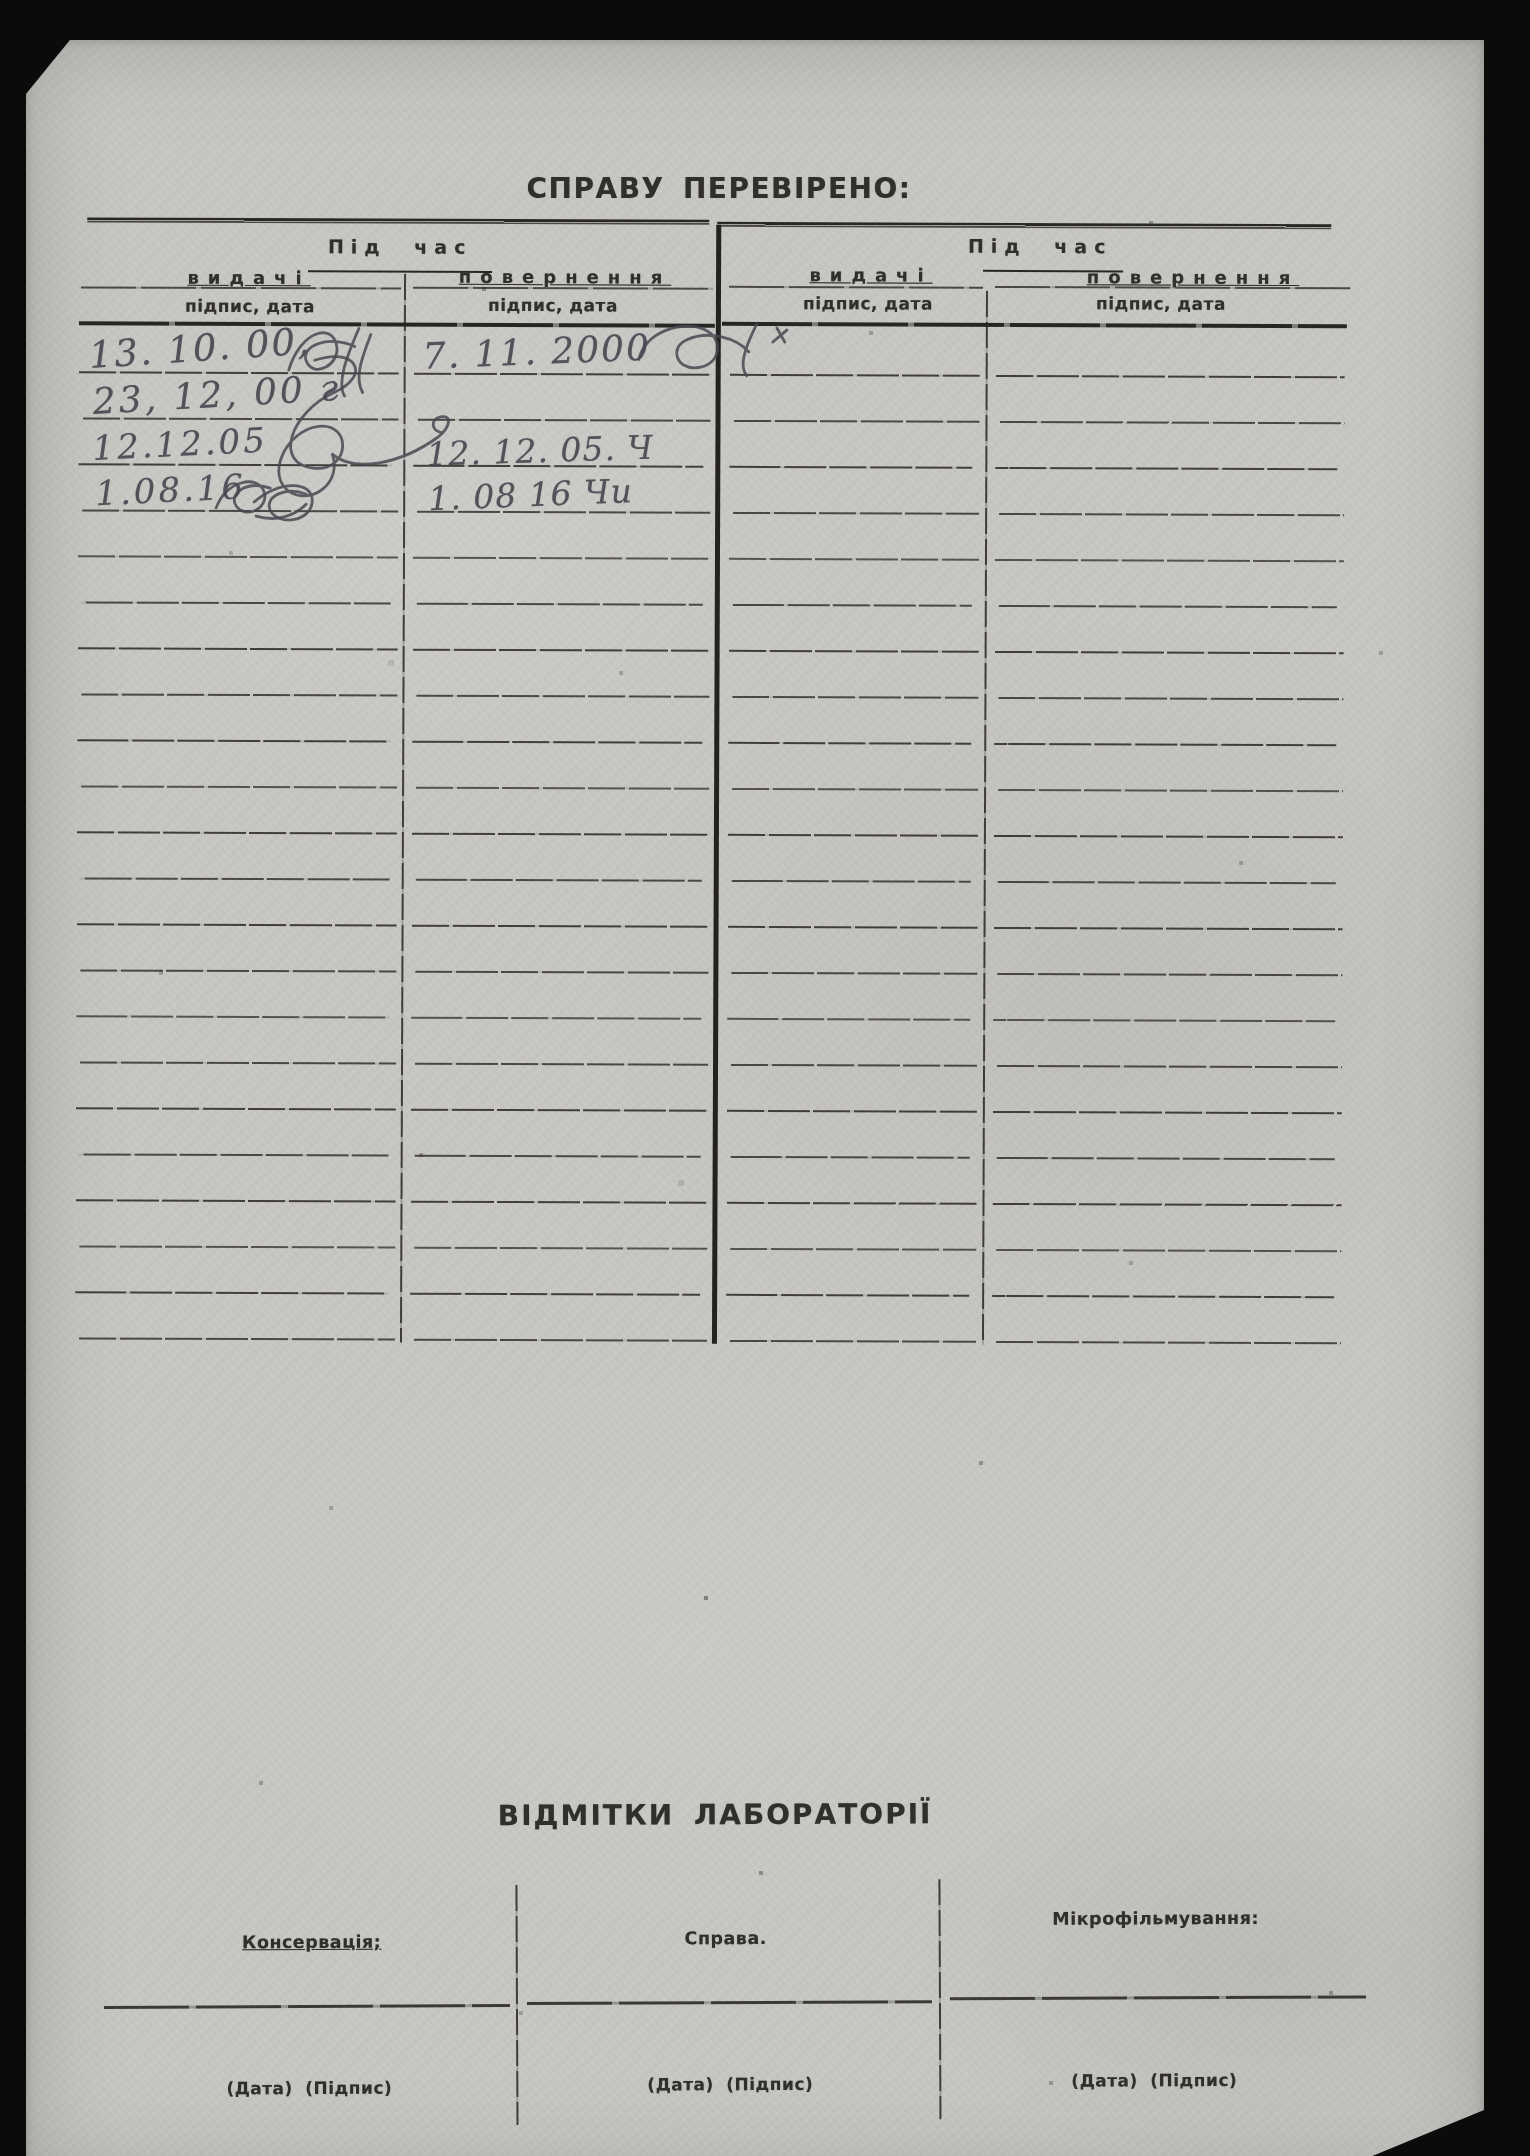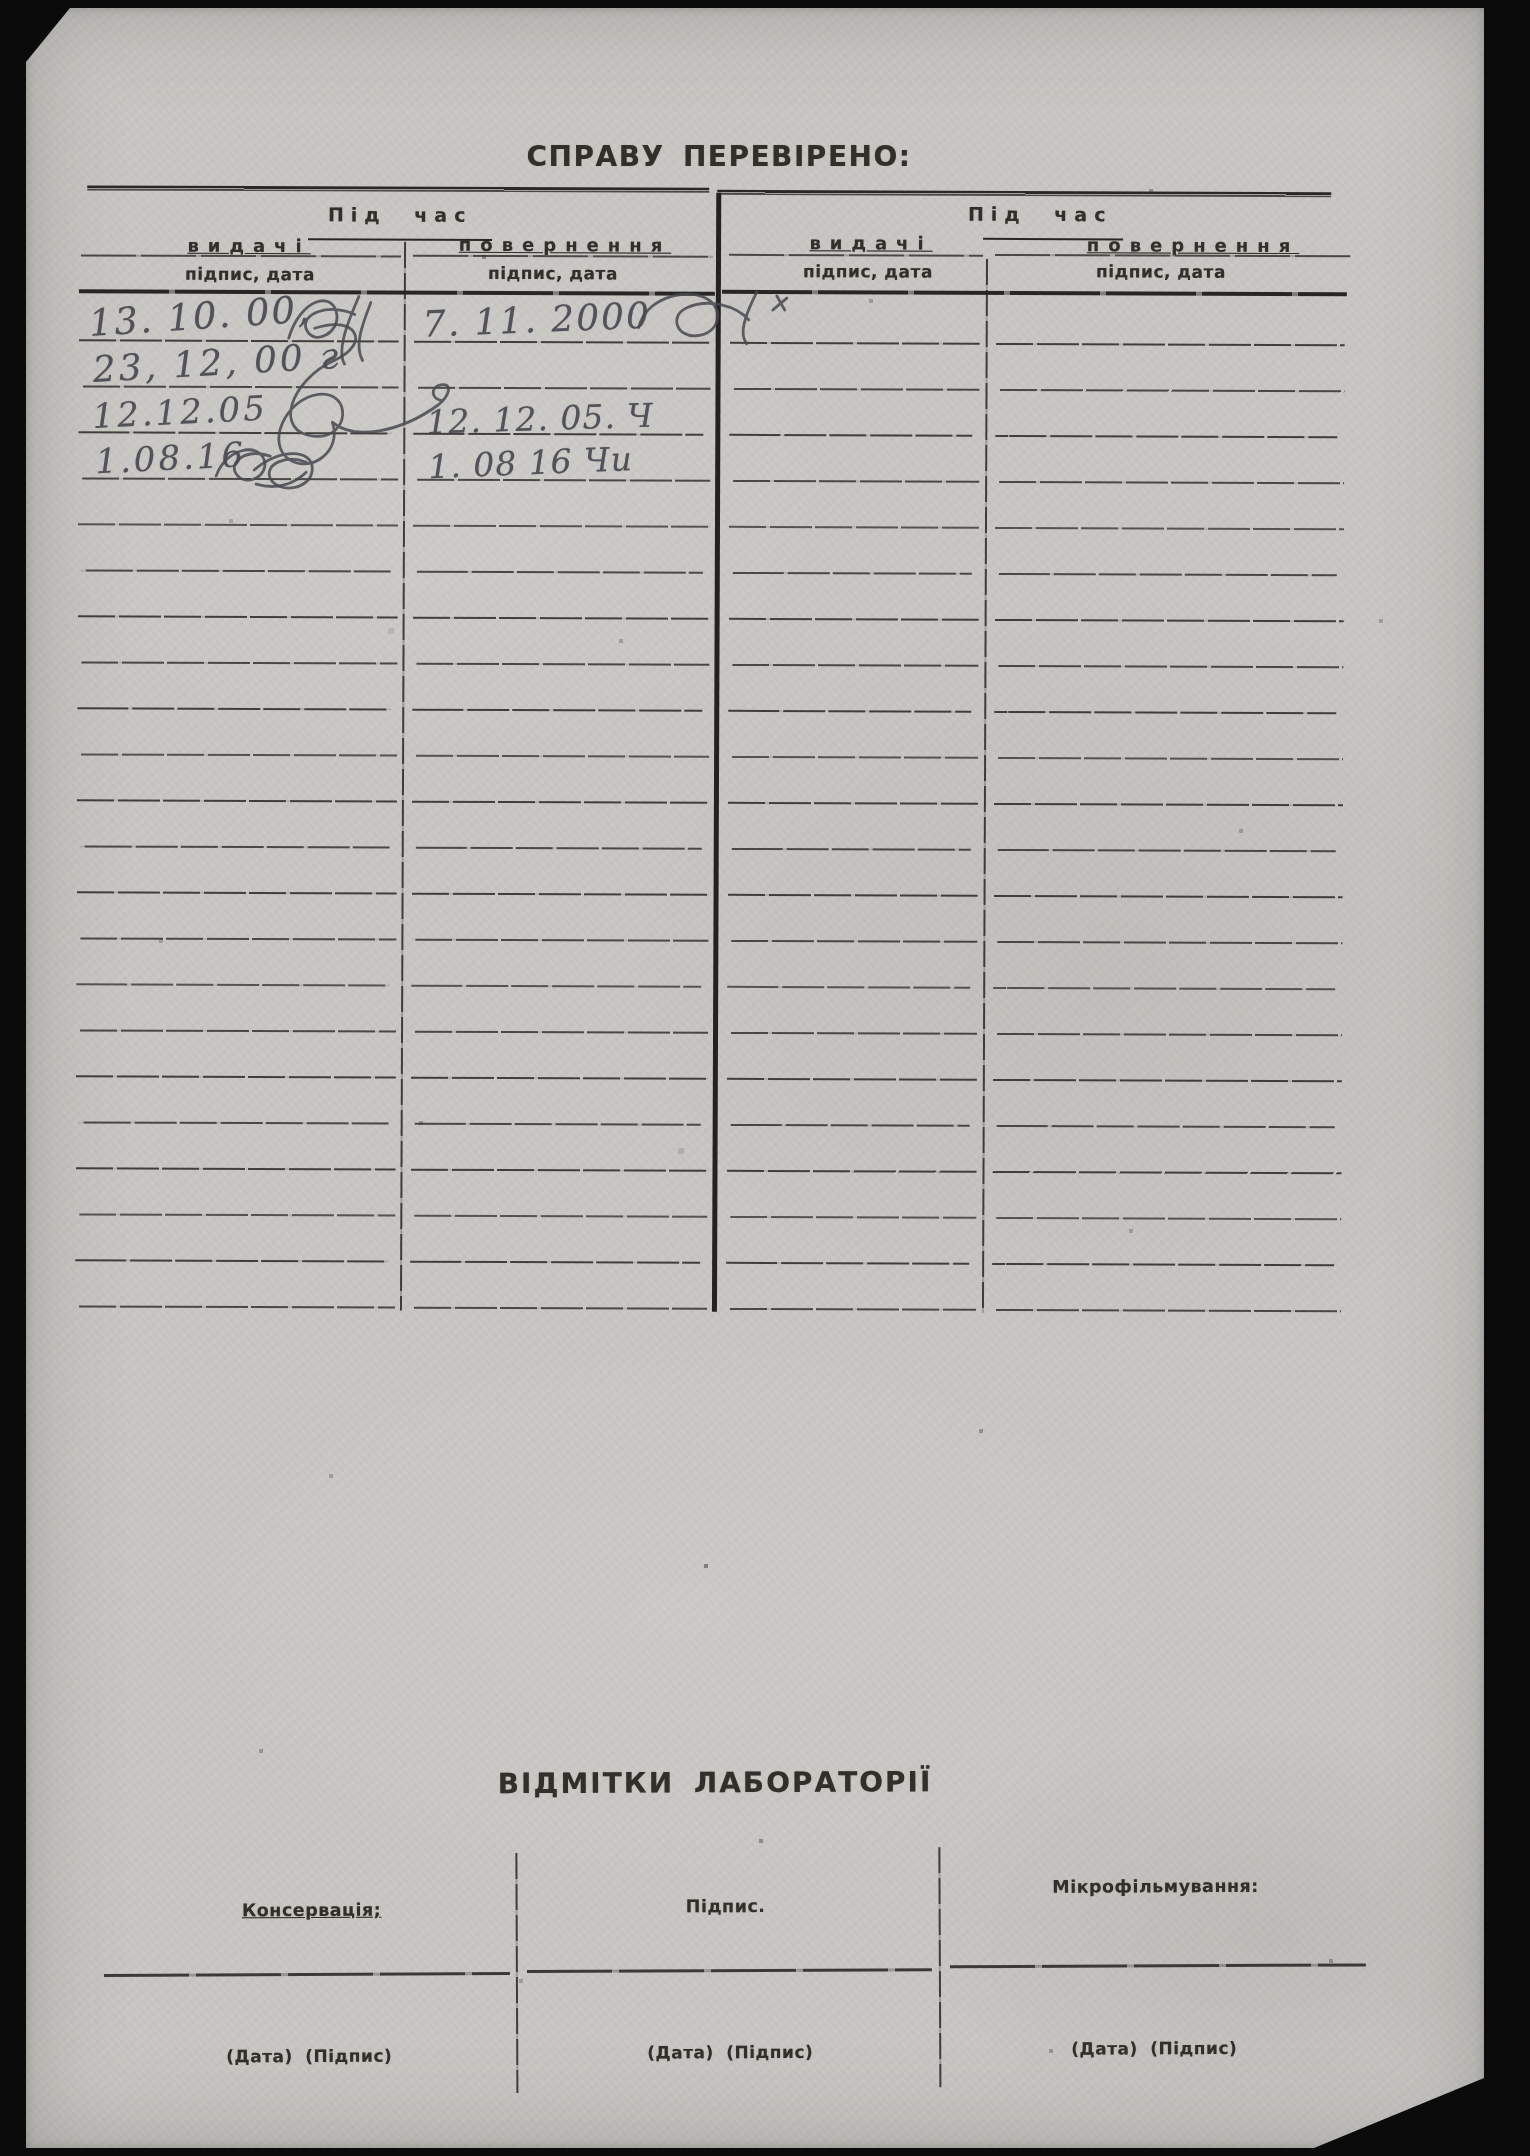--- a/index.html
+++ b/index.html
@@ -1,18 +1,18 @@
 <!DOCTYPE html>
 <html><head>
 <meta charset="utf-8">
 <style>
   html,body{margin:0;padding:0;background:#0b0b0b;}
   body{width:1530px;height:2156px;position:relative;overflow:hidden;
        font-family:"DejaVu Sans", sans-serif;}
-  .scan{position:absolute;inset:0;}
+  .scan{position:absolute;inset:0;margin-top:32px;}
 
   
   .paper{position:absolute;left:26px;top:8px;width:1458px;height:2140px;
     background-color:#c7c6c2;
     background-image:
       radial-gradient(ellipse 700px 500px at 28% 22%, rgba(255,255,255,.10), transparent 60%),
       radial-gradient(ellipse 800px 600px at 75% 45%, rgba(125,122,116,.10), transparent 65%),
       radial-gradient(ellipse 900px 500px at 45% 75%, rgba(255,255,255,.07), transparent 60%),
       radial-gradient(ellipse 500px 300px at 85% 90%, rgba(110,108,102,.12), transparent 70%),
       repeating-linear-gradient(48deg, rgba(255,255,255,.018) 0 3px, rgba(105,102,98,.02) 3px 6px),
@@ -251,21 +251,21 @@
         <path d="M14 52 C20 24 58 12 80 22 C100 31 96 58 72 60 C52 62 44 40 62 32 C84 22 112 30 124 44"></path>
         <path d="M132 16 C120 40 114 58 122 68"></path>
         <path d="M148 34 L162 22 M152 20 L160 34"></path>
       </svg>
     </div>
 
     <div class="lab">
       <div class="abs ctr print lab-title">ВІДМІТКИ ЛАБОРАТОРІЇ</div>
 
       <div class="abs ctr print lab-label" style="left:308px;top:1898px;text-decoration:underline;">Консервація;</div>
-      <div class="abs ctr print lab-label" style="left:722px;top:1896px;">Підпис.</div>
+      <div class="abs ctr print lab-label" style="left:722px;top:1896px;">Справа.</div>
       <div class="abs ctr print lab-label" style="left:1152px;top:1878px;">Мікрофільмування:</div>
 
       <div class="hrule lab-line" style="left:100px;top:1971px;width:406px;"></div>
       <div class="hrule lab-line" style="left:523px;top:1969px;width:405px;"></div>
       <div class="hrule lab-line" style="left:946px;top:1966px;width:416px;"></div>
 
       <div class="vline" style="left:512px;top:1852px;width:2px;height:240px;"></div>
       <div class="vline" style="left:935px;top:1848px;width:2px;height:240px;"></div>
 
       <div class="abs ctr print lab-caption" style="left:305px;top:2044px;">(Дата) (Підпис)</div>

